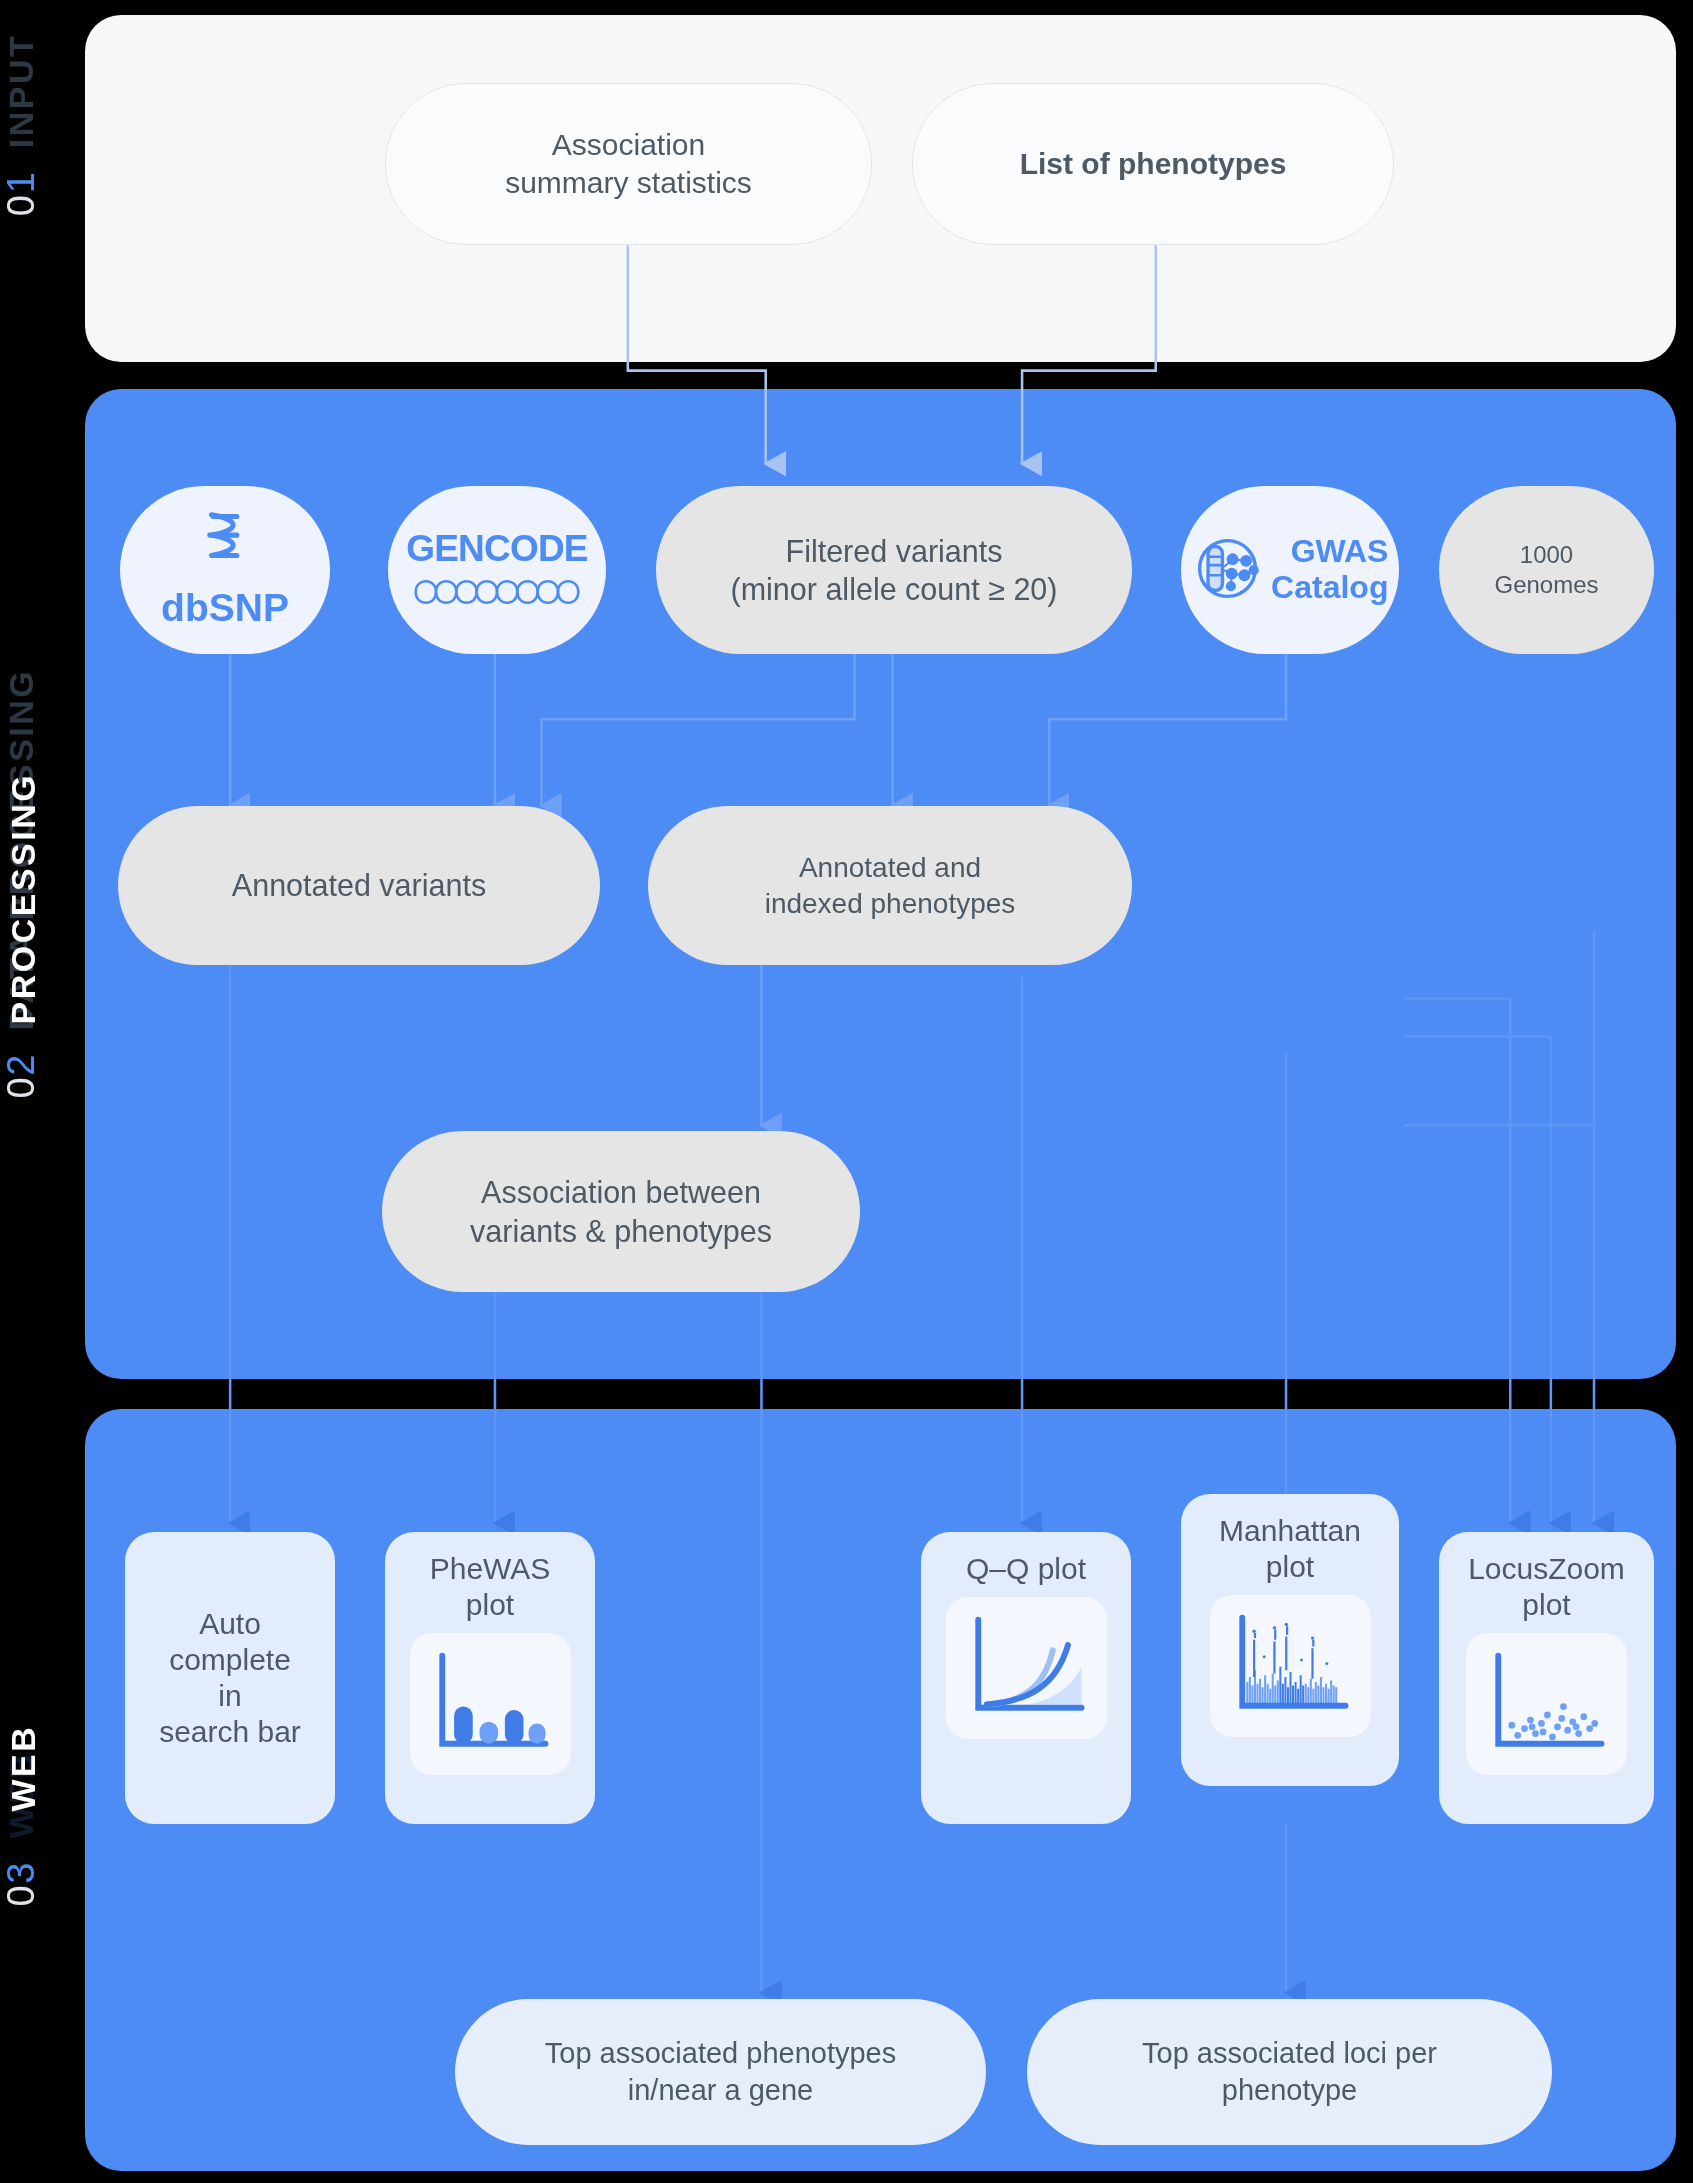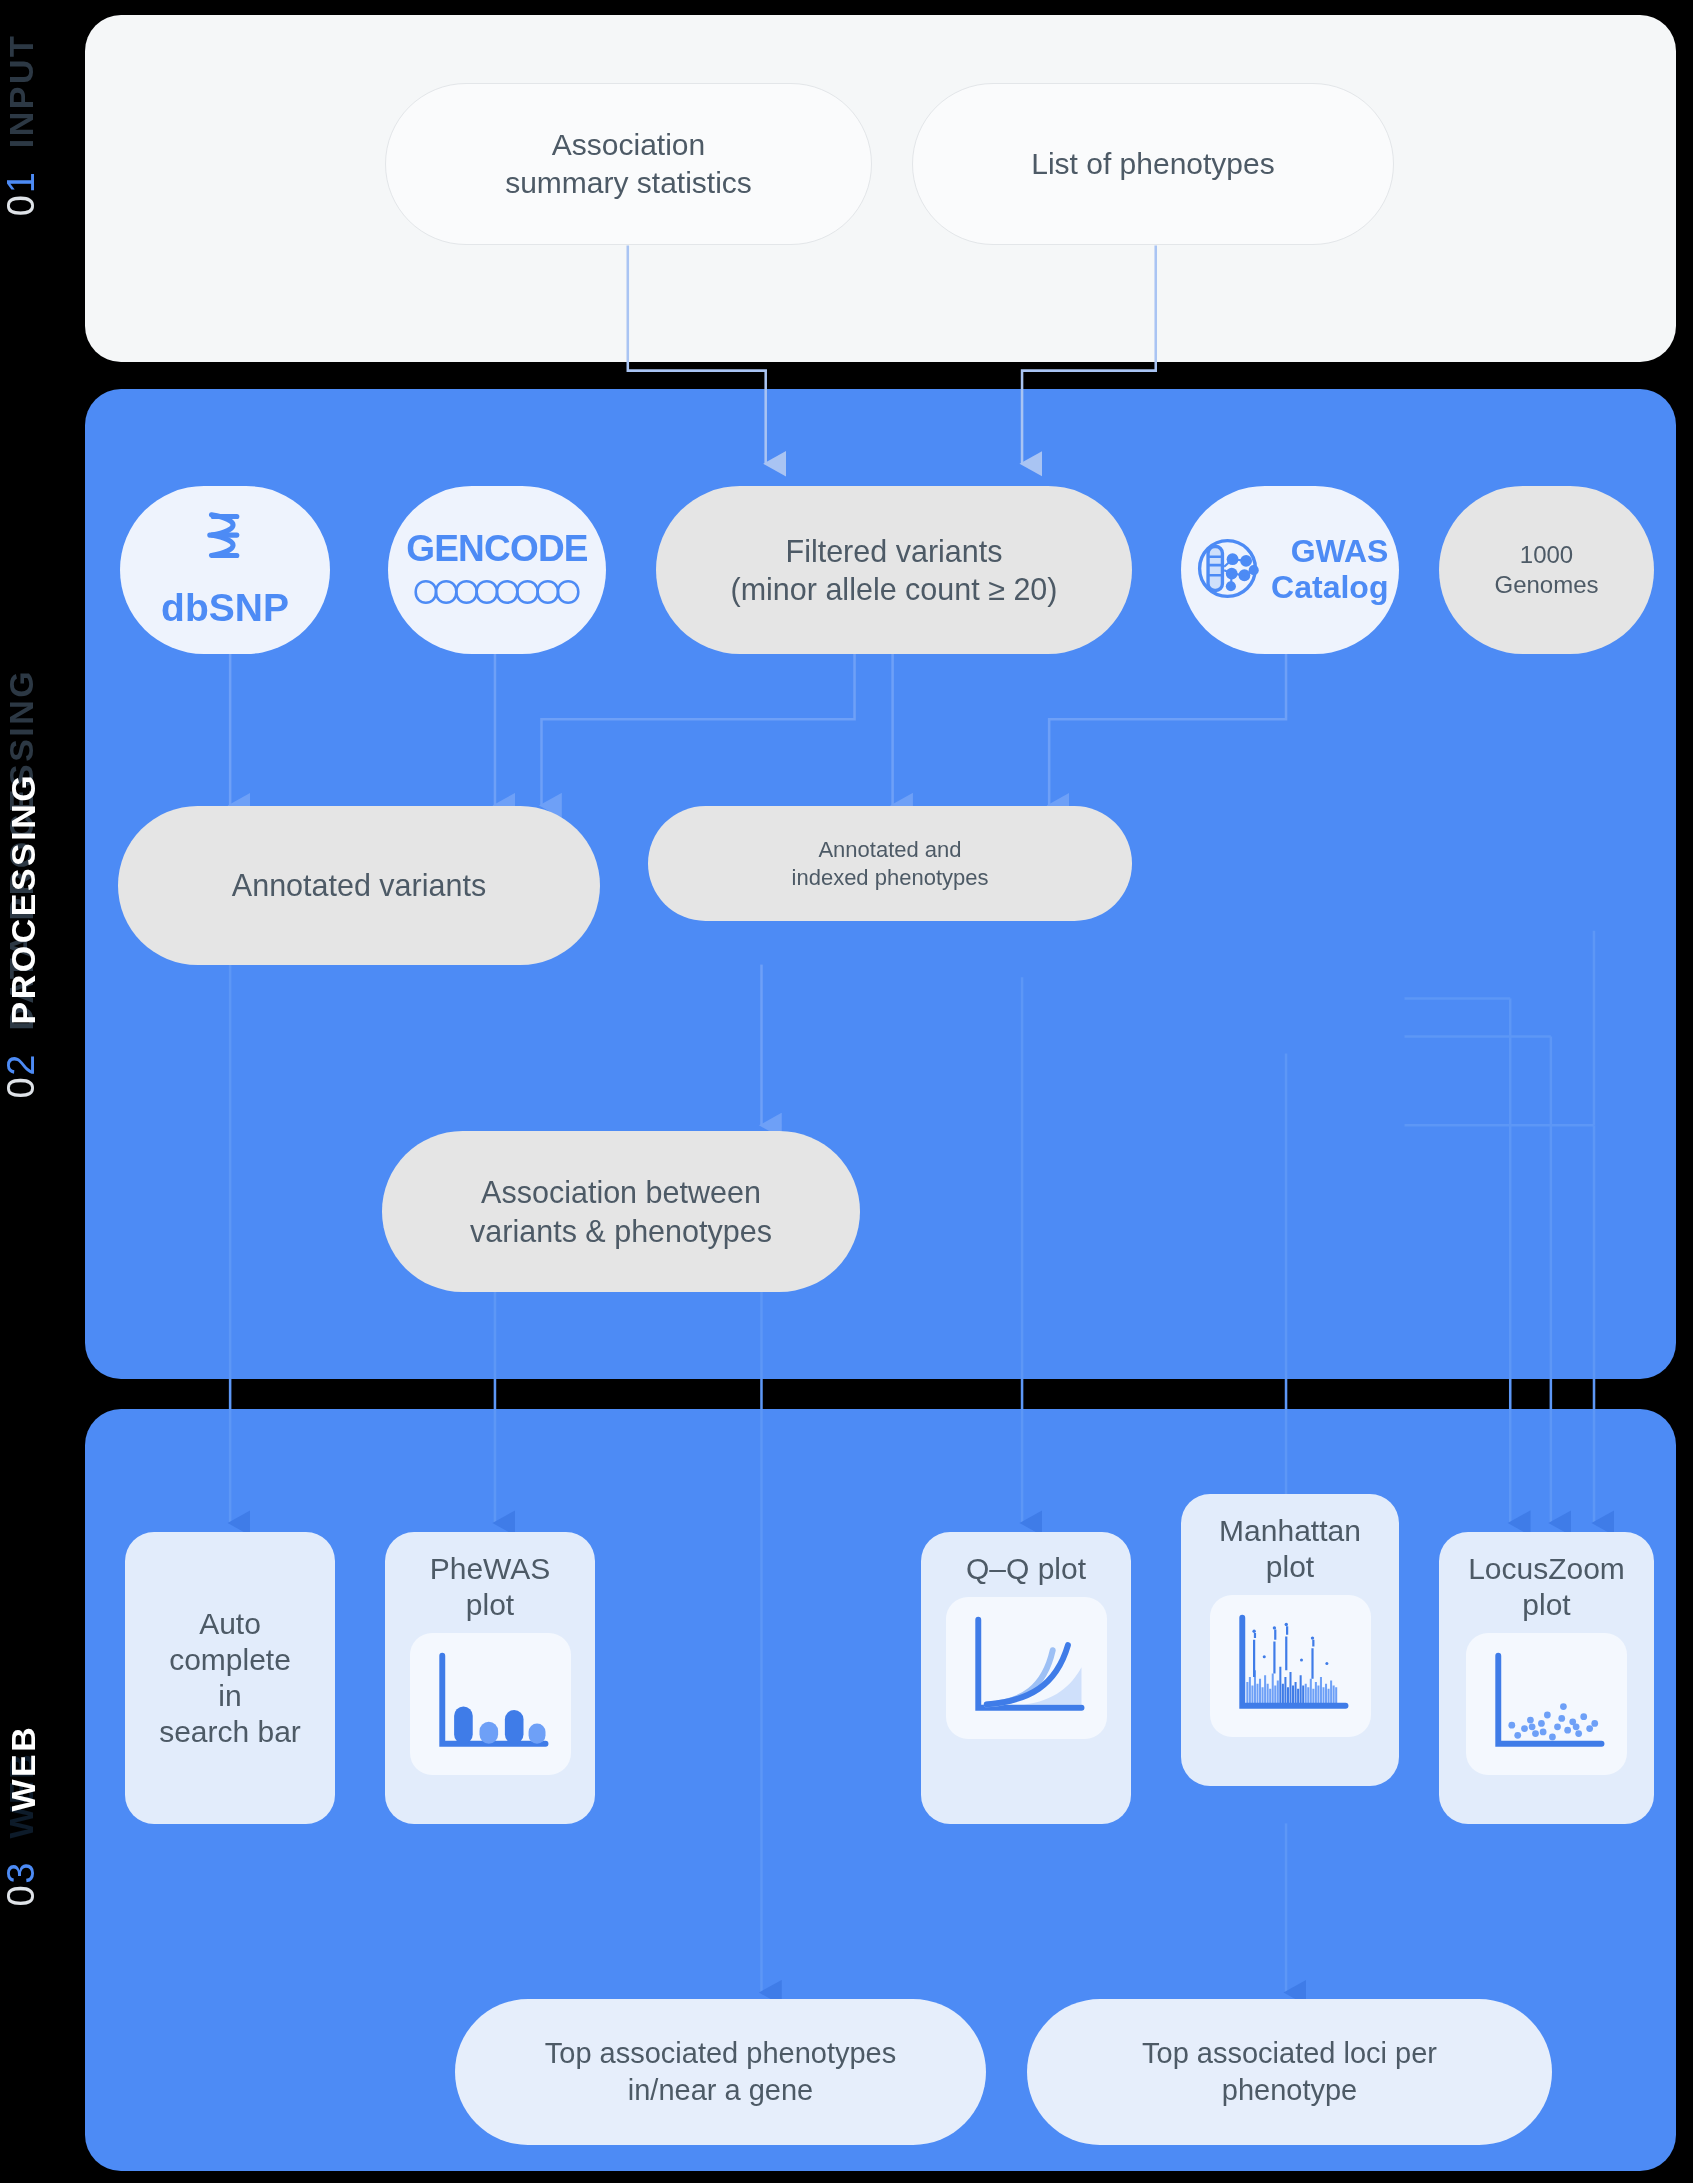--- a/index.html
+++ b/index.html
@@ -175,21 +175,21 @@
       <path d="M1660,1330 L1884,1330"></path>
     </g>
   </svg>
 
   <div class="node pill-white" style="left:385px; top:83px; width:487px; height:162px; font-size:30px;">
     <span style="white-space:pre-line;">Association
 summary statistics</span>
   </div>
 
   <div class="node pill-white" style="left:912px; top:83px; width:482px; height:162px; font-size:30px;">
-    <span style="white-space:pre-line;">List of phenotypes</span>
+    <span style="white-space:pre-line;font-weight:bold;">List of phenotypes</span>
   </div>
 
   <div class="node logo-pill" style="left:120px; top:486px; width:210px; height:168px;flex-direction:column;">
     <span>
       <svg width="44" height="61" viewBox="0 0 52 72" fill="none" stroke="#4d8bf5" stroke-width="6" stroke-linecap="round">
         <path d="M10 8 C44 14, 44 26, 10 32 C44 38, 44 50, 10 56"></path>
         <path d="M12 10 L40 10 M8 32 L40 32 M12 56 L40 56"></path>
       </svg>
     </span>
     <span class="logo-text" style="font-size:39px;">dbSNP</span>
@@ -231,21 +231,21 @@
 
   <div class="node pill-lightblue" style="left:1439px; top:486px; width:215px; height:168px; font-size:24px;">
     <span style="white-space:pre-line;">1000
 Genomes</span>
   </div>
 
   <div class="node pill-lightblue" style="left:118px; top:806px; width:482px; height:159px; font-size:30.5px;">
     <span style="white-space:pre-line;">Annotated variants</span>
   </div>
 
-  <div class="node pill-lightblue" style="left:648px; top:806px; width:484px; height:115px; font-size:22px;">
+  <div class="node pill-lightblue" style="left:648px; top:806px; width:484px; height:159px; font-size:28px;">
     <span style="white-space:pre-line;">Annotated and
 indexed phenotypes</span>
   </div>
 
   <div class="node pill-lightblue" style="left:382px; top:1131px; width:478px; height:161px; font-size:30.5px;">
     <span style="white-space:pre-line;">Association between
 variants &amp; phenotypes</span>
   </div>
 
   <div class="node card" style="left:125px; top:1532px; width:210px; height:292px; justify-content:center;">

